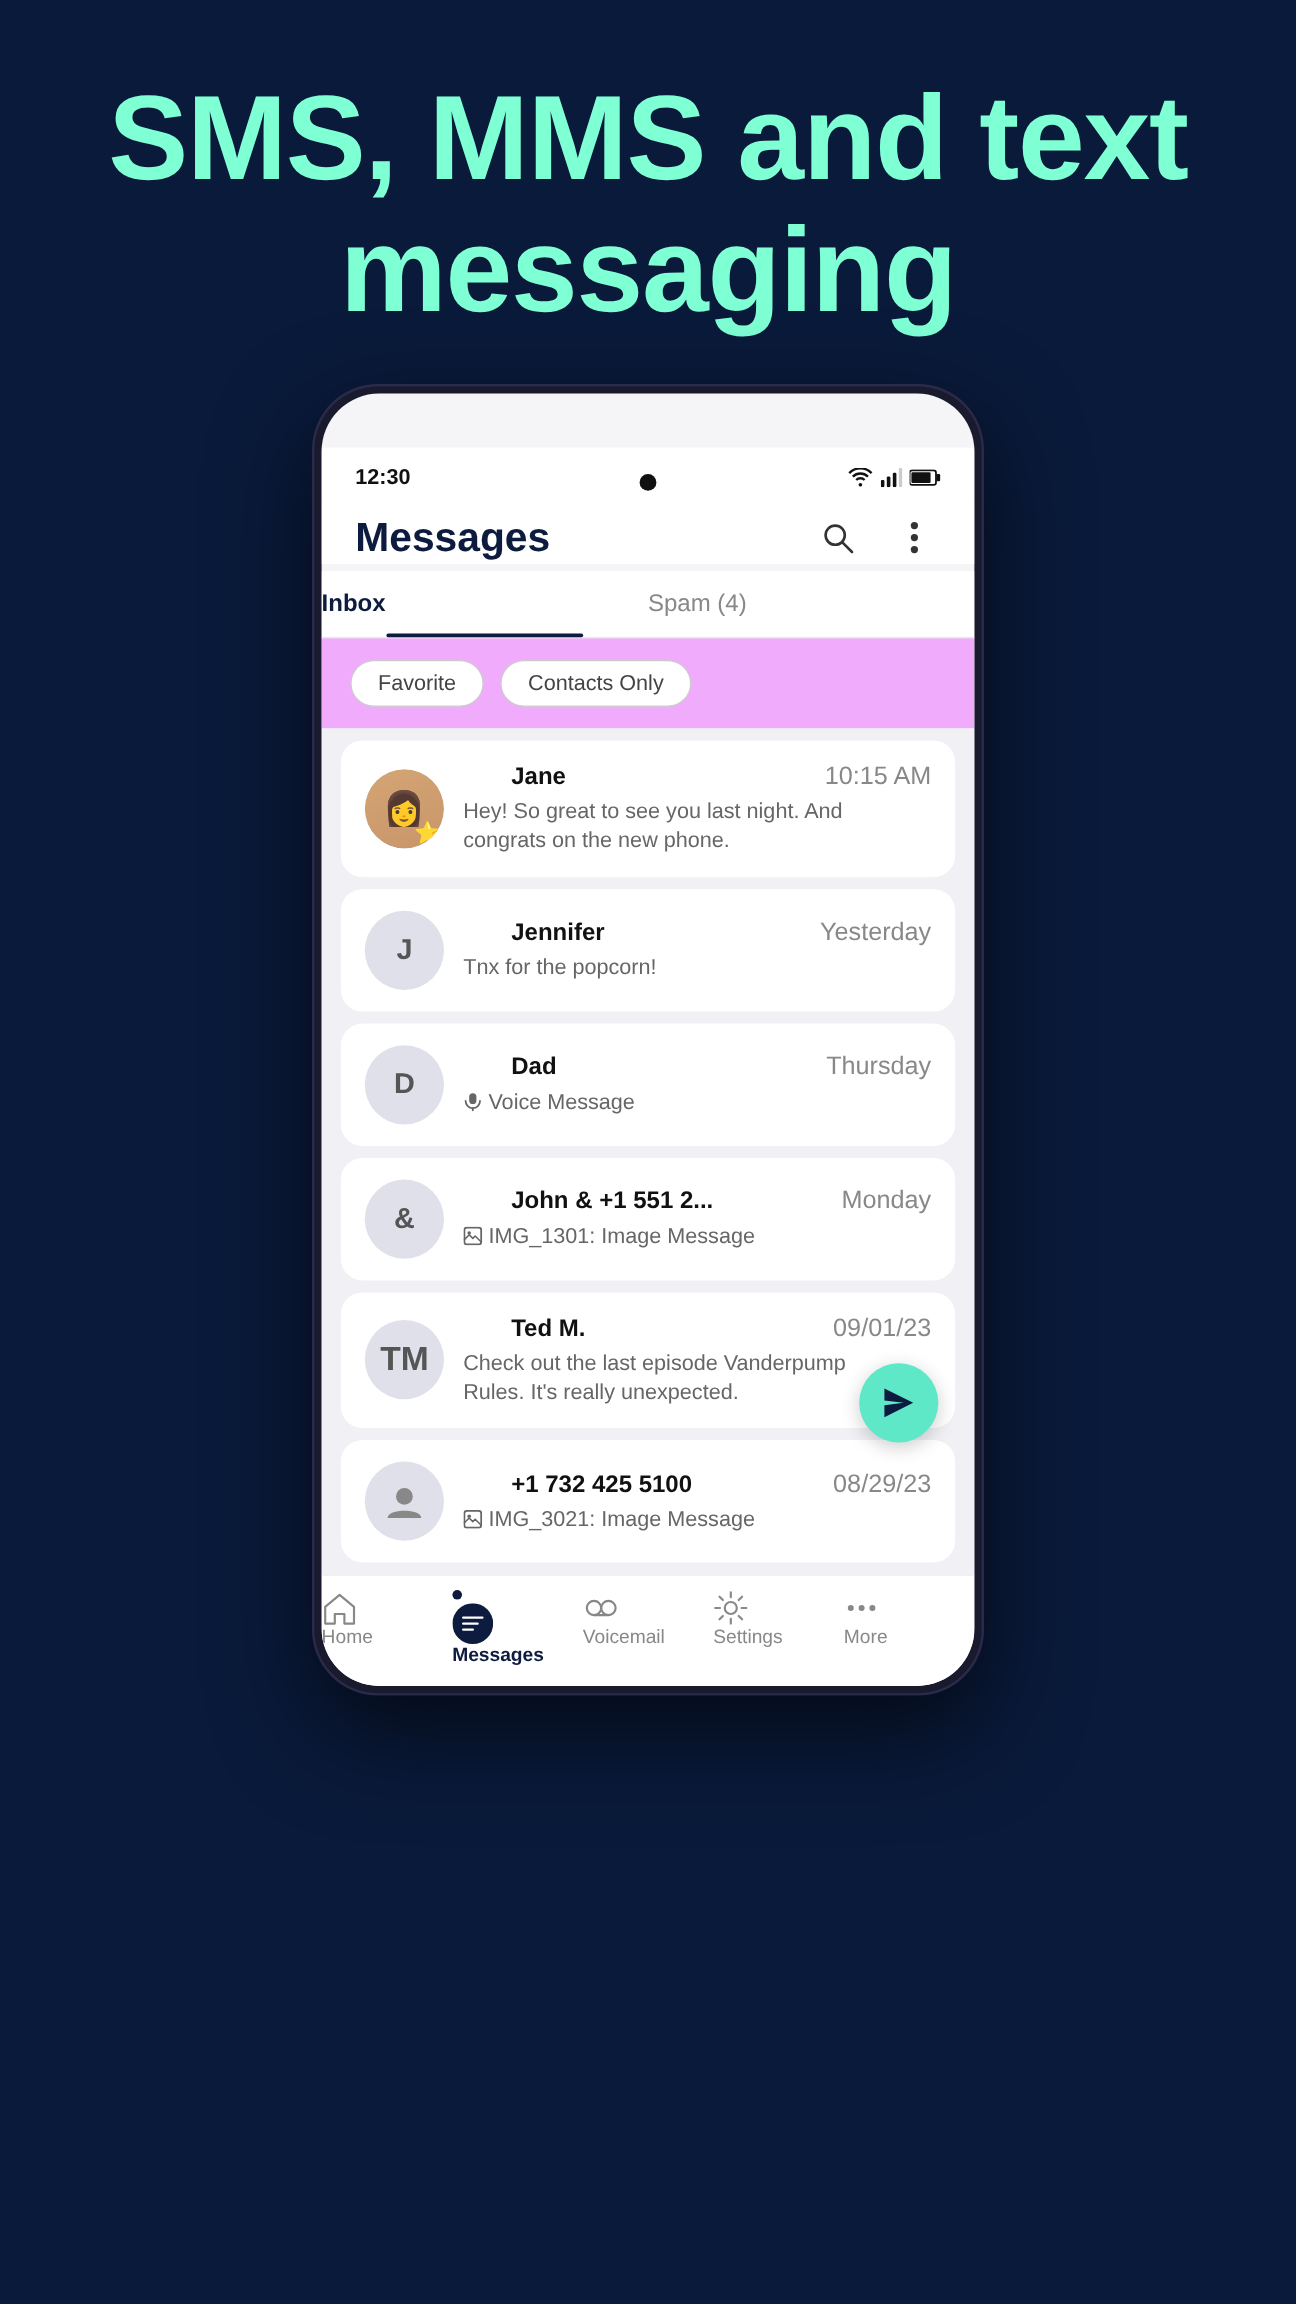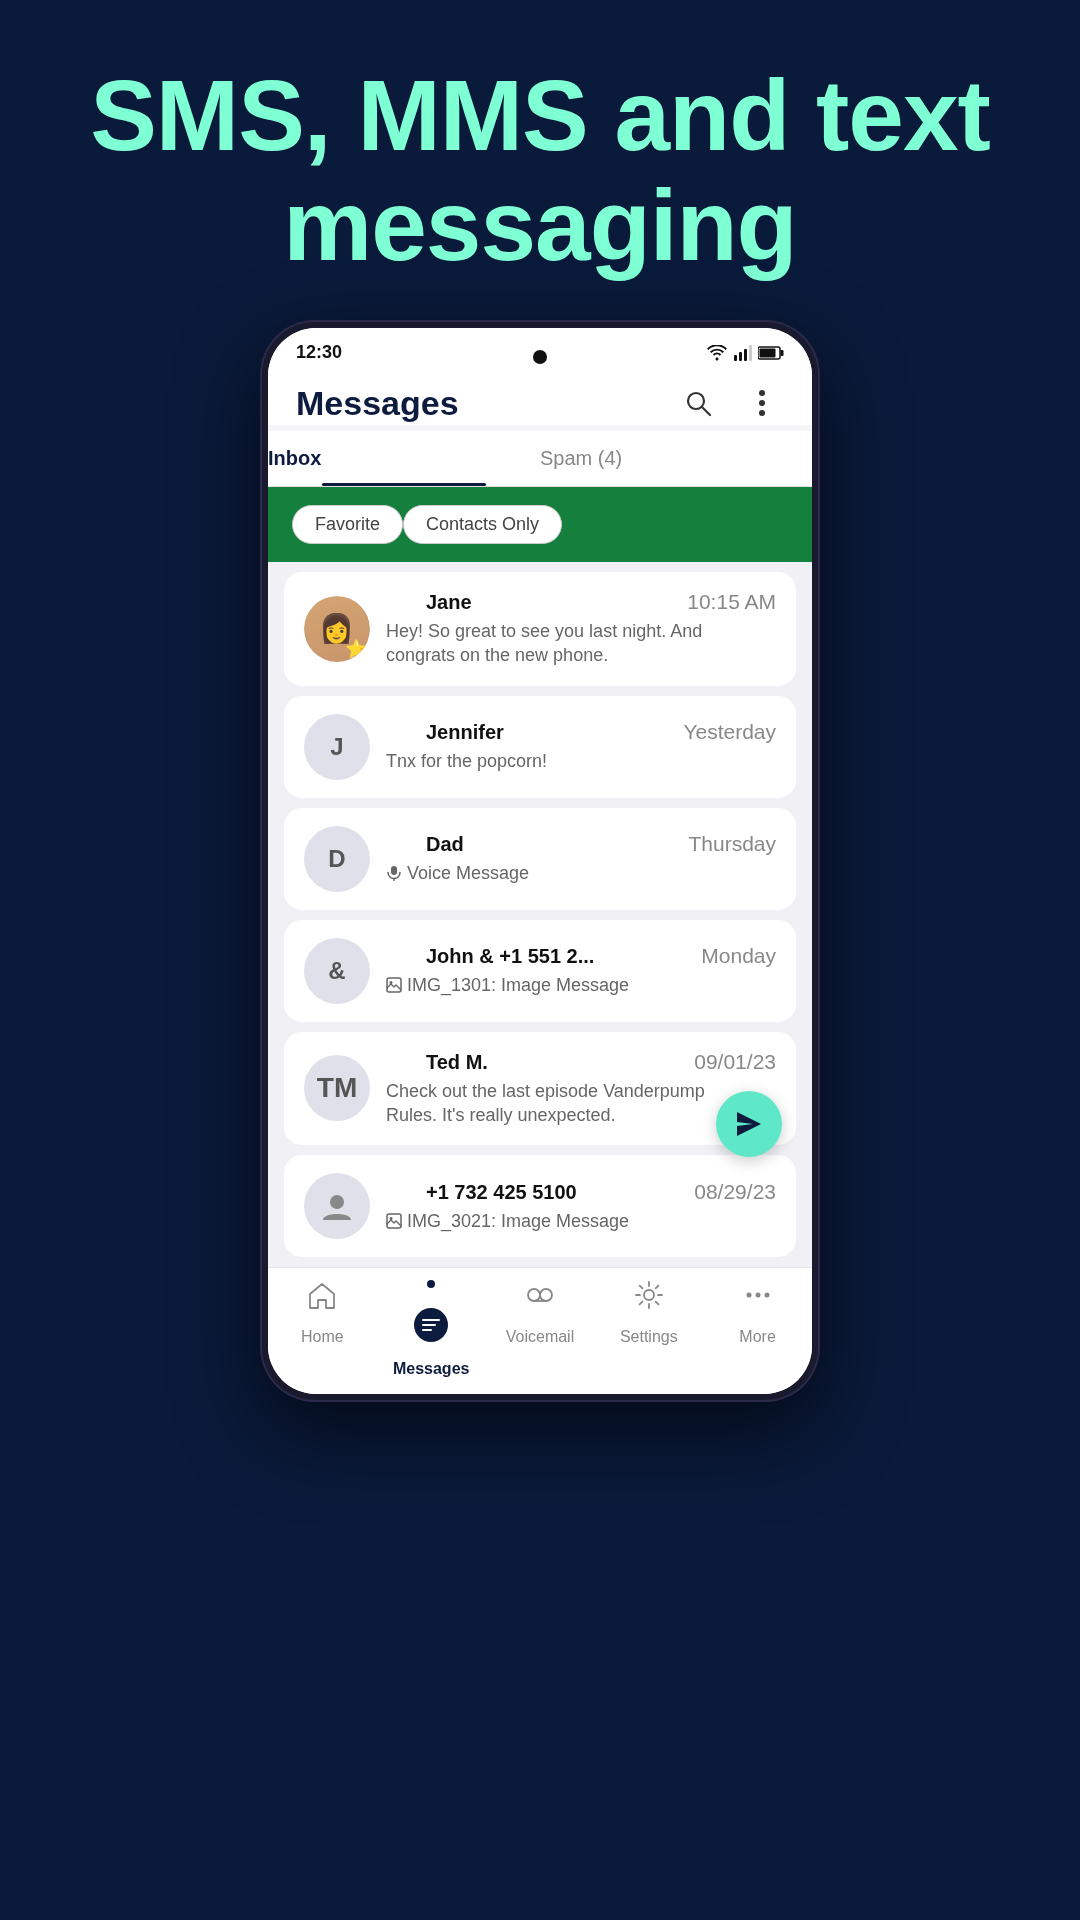--- a/index.html
+++ b/index.html
@@ -41,20 +41,21 @@
 
     .status-bar {
       background: white;
       display: flex;
       justify-content: space-between;
       align-items: center;
       padding: 14px 28px 8px;
       font-size: 18px;
       font-weight: 600;
       color: #111;
+      margin-top: 45px;
     }
 
     .status-right {
       display: flex;
       align-items: center;
       gap: 6px;
     }
 
     .camera-dot {
       width: 14px;
@@ -128,23 +129,24 @@
       position: absolute;
       bottom: 0;
       left: 20%;
       width: 60%;
       height: 3px;
       background: #0d1b3e;
       border-radius: 2px;
     }
 
     .filter-row {
-      background: #15803d;
+      background: #f0abfc;
       padding: 18px 24px;
       display: flex;
+      gap: 14px;
     }
 
     .filter-chip {
       border: 1.5px solid #ccc;
       border-radius: 30px;
       padding: 8px 22px;
       font-size: 18px;
       color: #444;
       cursor: pointer;
       background: white;
@@ -254,22 +256,22 @@
       background: white;
       display: flex;
       border-top: 1px solid #e8e8e8;
       padding: 12px 0 16px;
     }
 
     .nav-item {
       flex: 1;
       display: flex;
       flex-direction: column;
-      align-items: center;
-      gap: 18px;
+      align-items: flex-start;
+      gap: 1px;
       cursor: pointer;
     }
 
     .nav-label {
       font-size: 16px;
       color: #888;
     }
 
     .nav-label.active-label {
       color: #0d1b3e;

